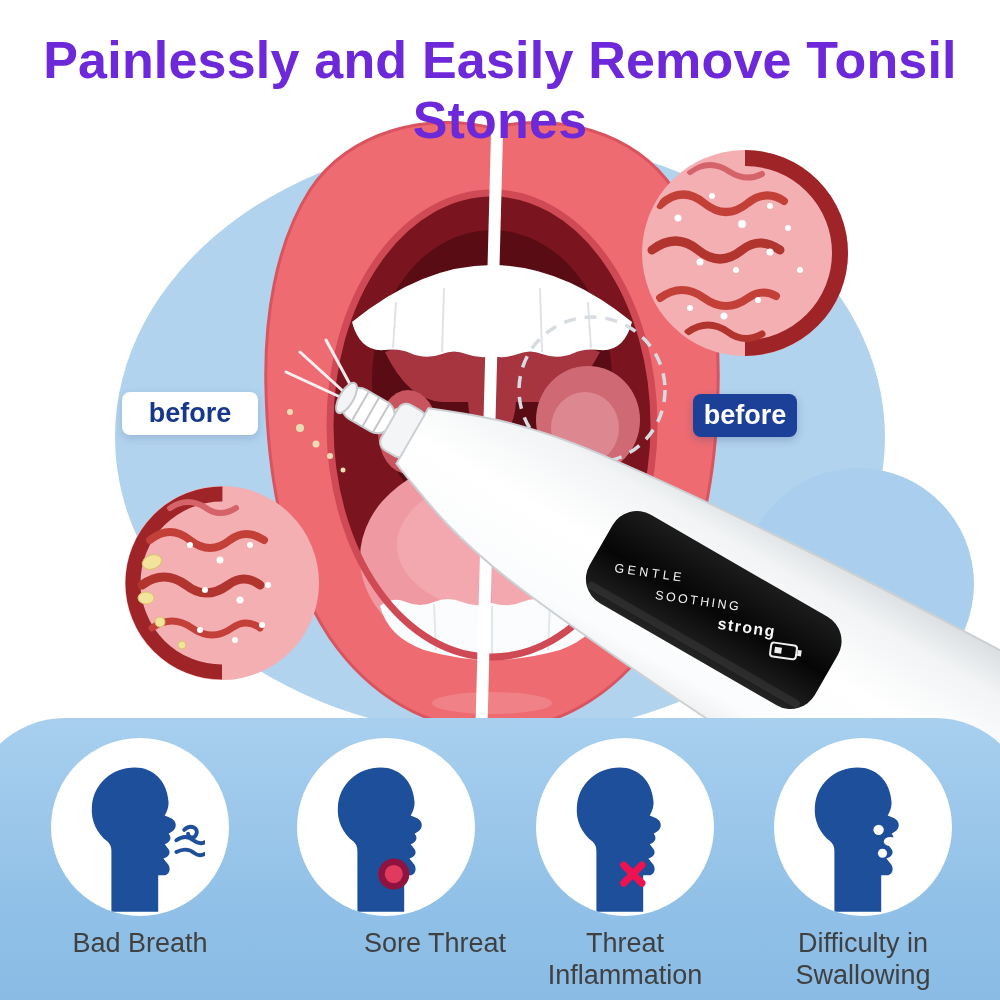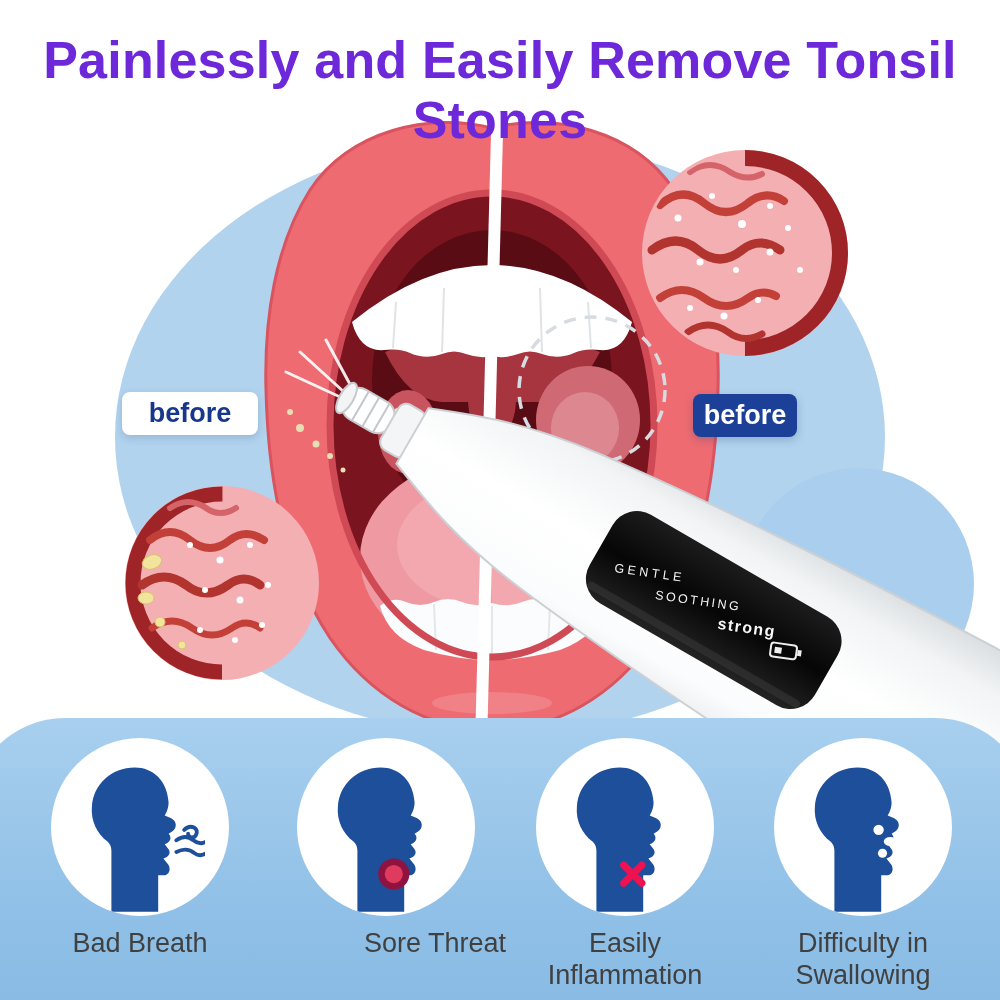--- a/index.html
+++ b/index.html
@@ -233,18 +233,18 @@
       <g fill="#ffffff">
         <circle cx="62" cy="52" r="4"></circle>
         <ellipse cx="71" cy="61" rx="5" ry="3.5"></ellipse>
         <circle cx="65" cy="70" r="3.5"></circle>
       </g>
     </svg>
   </div>
 
   <div class="sym-label l1">Bad Breath</div>
   <div class="sym-label l2">Sore Threat</div>
-  <div class="sym-label l3">Easily
+  <div class="sym-label l3">Threat
 Inflammation</div>
   <div class="sym-label l4">Difficulty in
 Swallowing</div>
 
 </div>
 
 </body></html>

